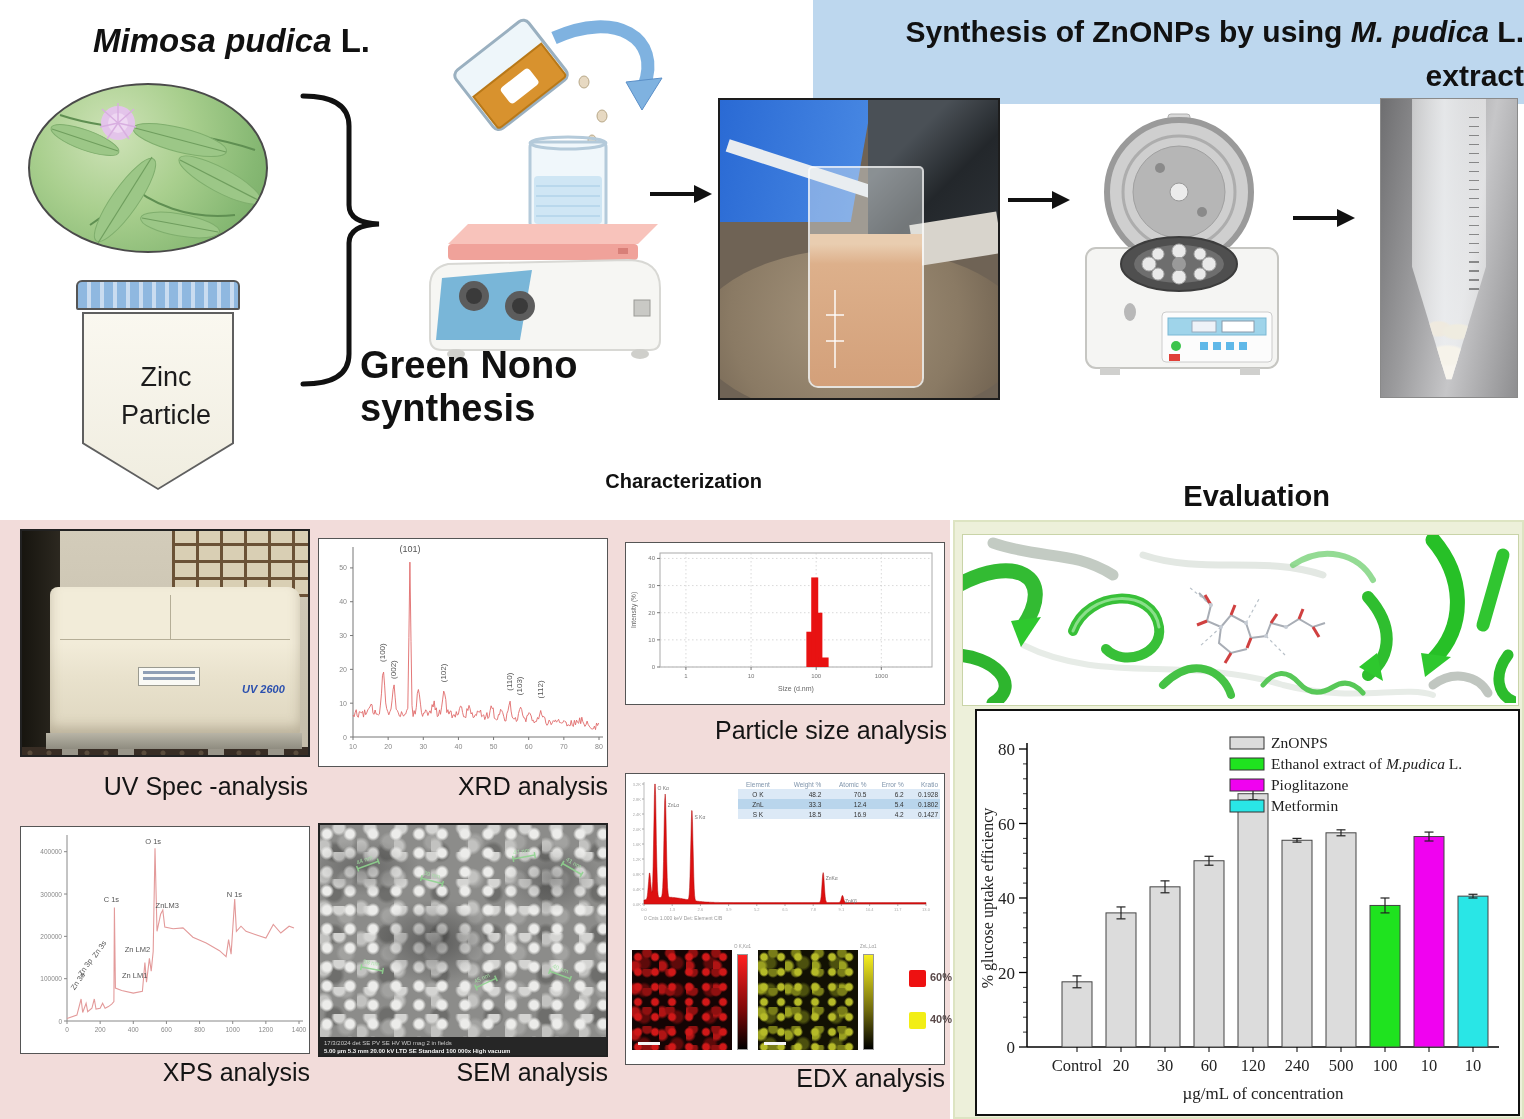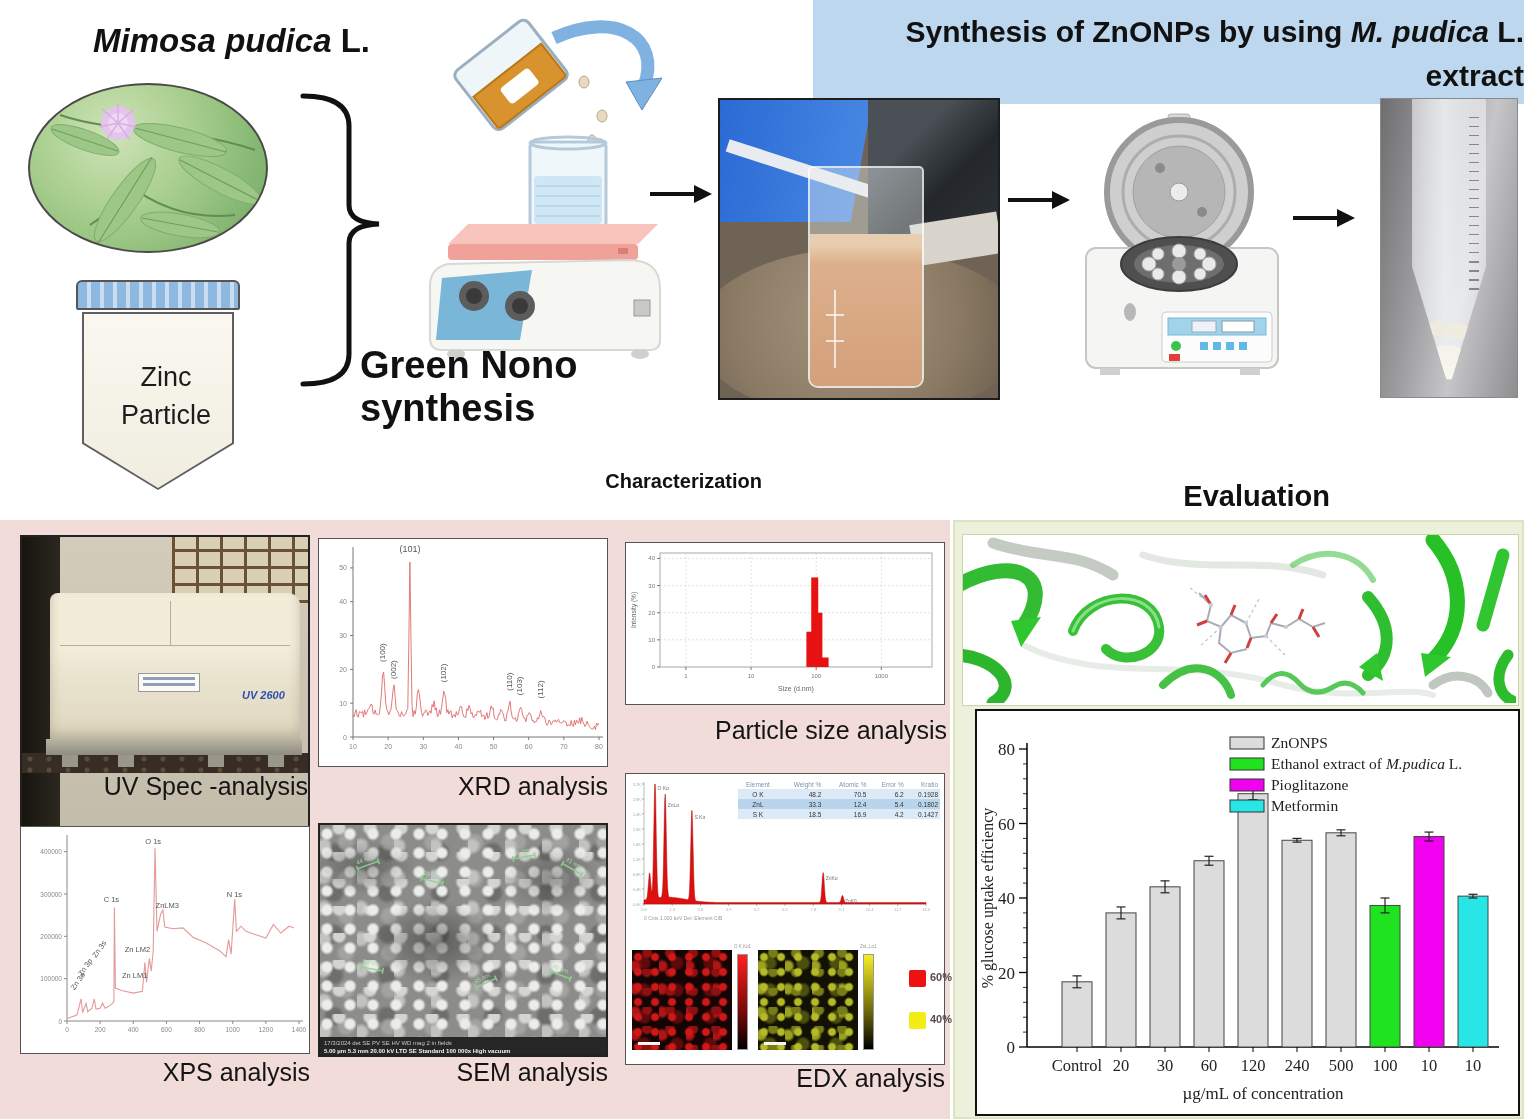--- a/index.html
+++ b/index.html
@@ -59,21 +59,21 @@
   
   #characterization{left:432px;top:470px;width:330px;font-size:20px;font-weight:600;}
   #evaluation{left:1100px;top:480px;width:230px;font-size:29px;font-weight:600;}
   
   #pink-panel{left:0;top:520px;width:950px;height:599px;background:#f2dcda;}
   #green-panel{left:953px;top:520px;width:571px;height:599px;background:#edf0da;border:2px solid #dde4c2;box-sizing:border-box;}
   .tile-label{font-size:25px;font-weight:normal;color:#141414;}
   .chart-box{background:#fff;border:1.5px solid #555;box-sizing:border-box;}
   .photo-box{border:2px solid #222;box-sizing:border-box;overflow:hidden;}
   
-  #uv-photo{left:20px;top:15px;width:290px;height:298px;background:linear-gradient(#d3ccba,#c3bcaa);}
+  #uv-photo{left:20px;top:9px;width:290px;height:228px;background:linear-gradient(#d3ccba,#c3bcaa);}
   .uv-darkband{left:0;top:0;width:38px;height:100%;background:linear-gradient(90deg,#17150f,#2c2820);}
   .uv-window{left:150px;top:0;width:140px;height:66px;background:#d9cfb4;
      background-image:repeating-linear-gradient(0deg,#6b5236 0 3px,transparent 3px 17px),
                       repeating-linear-gradient(90deg,#6b5236 0 3px,transparent 3px 24px);}
   .uv-machine{left:28px;top:56px;width:250px;height:148px;border-radius:8px 12px 4px 4px;
      background:linear-gradient(#f2ecd9 0 38%,#e9e2cd 60%,#ded6bf);box-shadow:inset 0 -8px 12px rgba(120,110,85,.35);}
   .uv-seam1{left:10px;top:52px;width:230px;height:1px;background:#b5ae97;}
   .uv-seam2{left:120px;top:8px;width:1px;height:44px;background:#b5ae97;}
   .uv-sticker{left:88px;top:80px;width:60px;height:17px;background:#fafaf6;border:1px solid #9a9a90;}
   .uv-sticker i{display:block;height:3px;margin:3px 4px 0;background:#8f9fb5;}

